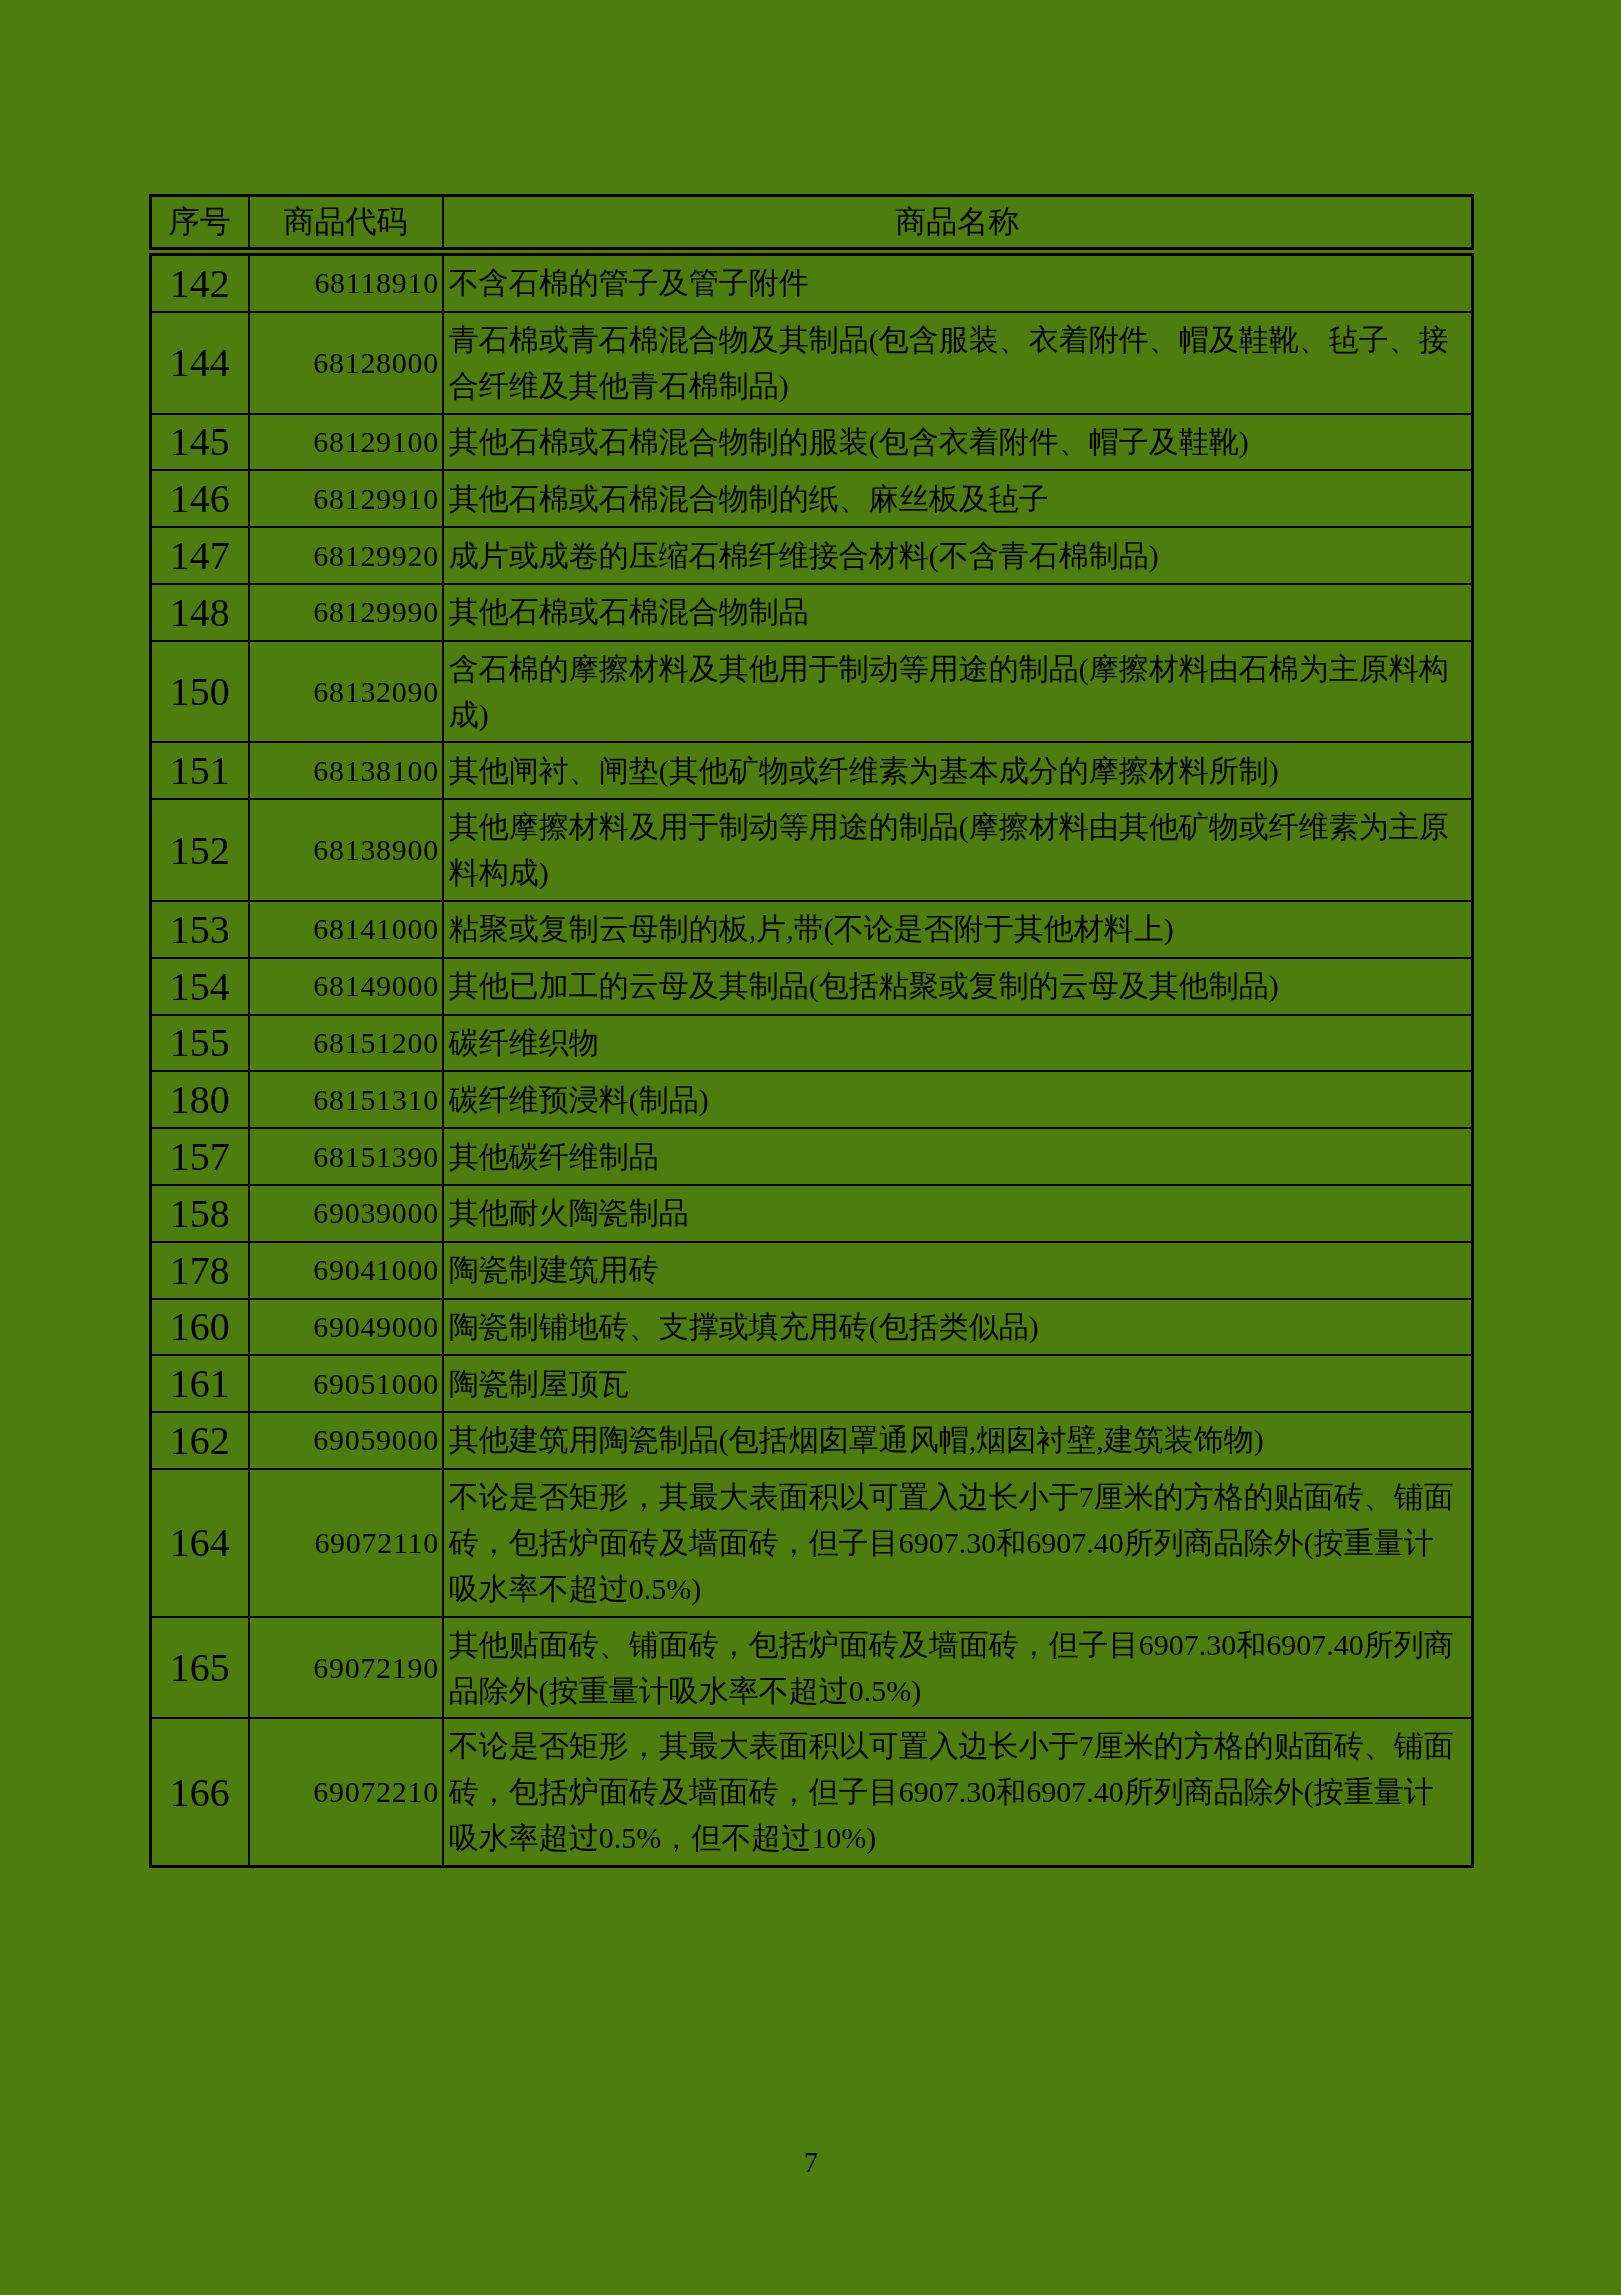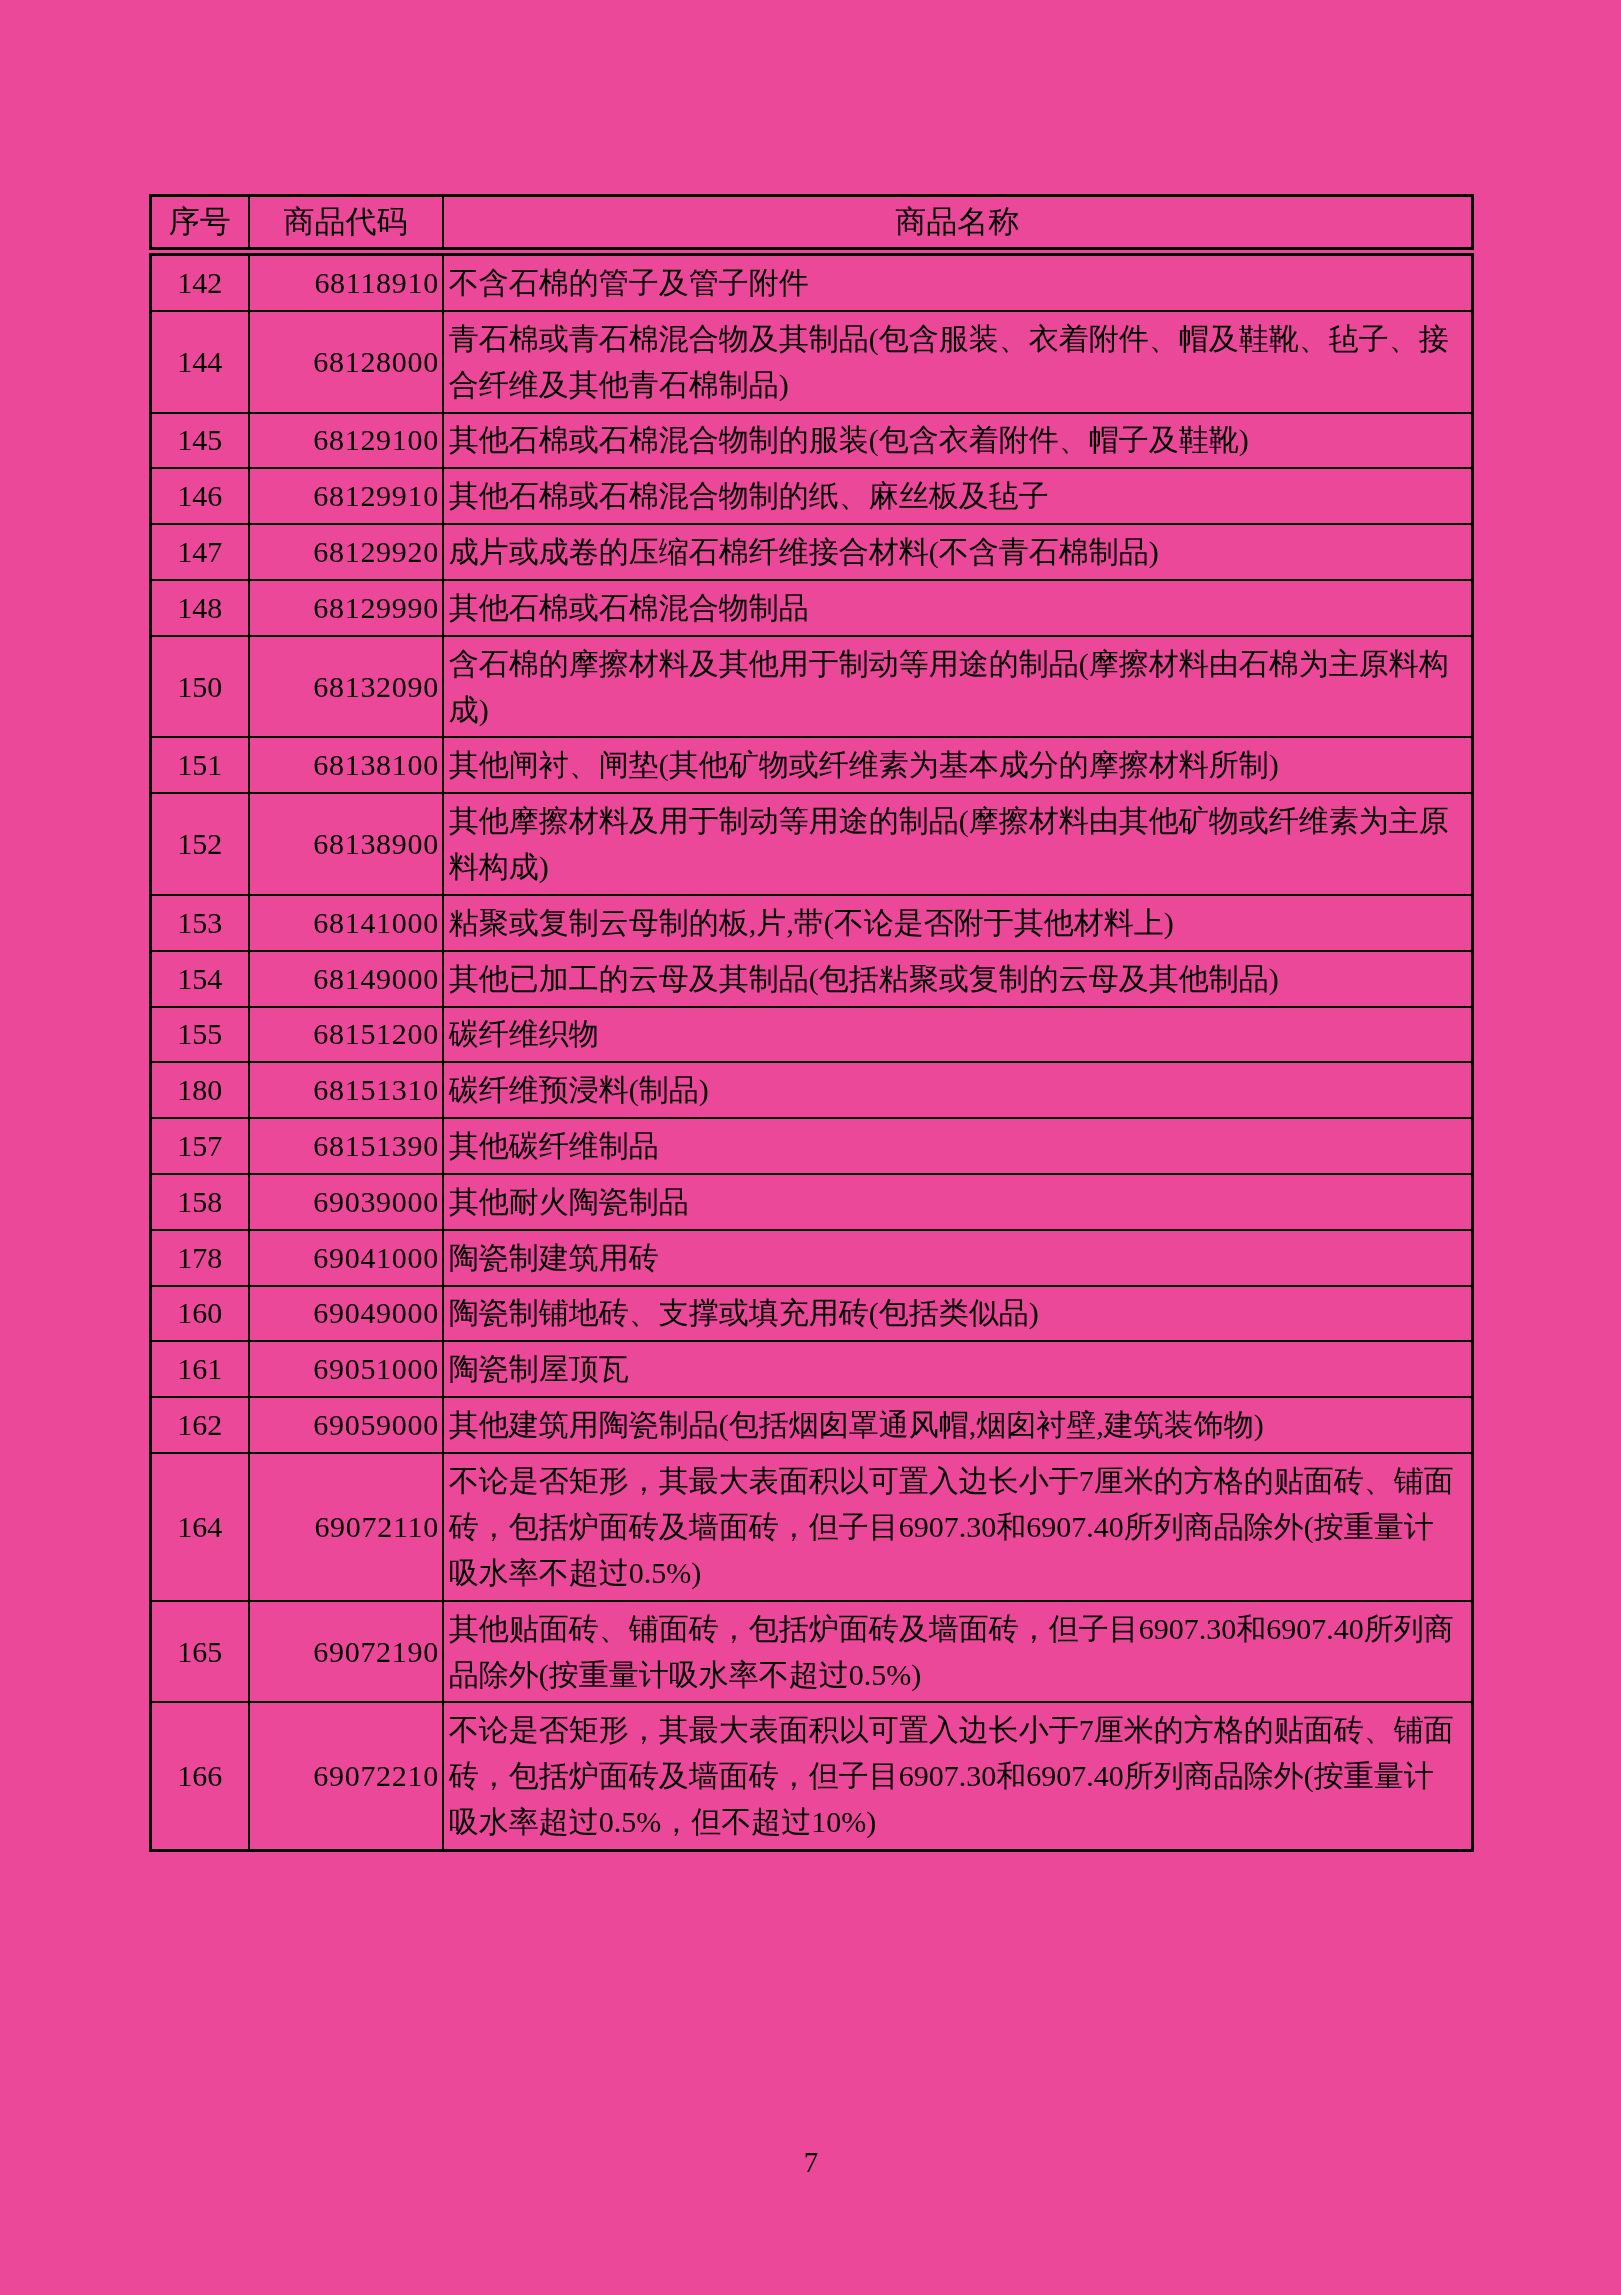--- a/index.html
+++ b/index.html
@@ -4,21 +4,21 @@
 <style>
   html, body {
     margin: 0;
     padding: 0;
     background: #888;
   }
   .page {
     position: relative;
     width: 1622px;
     height: 2295px;
-    background: #ec4899;
+    background: #4d7c0f;
     font-family: "Liberation Serif", "DejaVu Serif", serif;
     color: #000000;
     overflow: hidden;
   }
   table.goods {
     position: absolute;
     left: 149px;
     top: 194px;
     width: 1322px;
     border-collapse: collapse;
@@ -35,21 +35,21 @@
   }
   table.goods th {
     height: 50px;
     font-size: 31px;
     text-align: center;
     border-bottom: 9.2px double #000;
     padding: 0;
   }
   td.c-index {
     text-align: center;
-    font-size: 30px;
+    font-size: 40px;
     padding: 3.9px 2.6px;
   }
   td.c-code {
     text-align: right;
     font-size: 30px;
     padding: 3.9px 2.6px 3.9px 9.2px;
     letter-spacing: 0.7px;
   }
   td.c-name {
     text-align: left;

